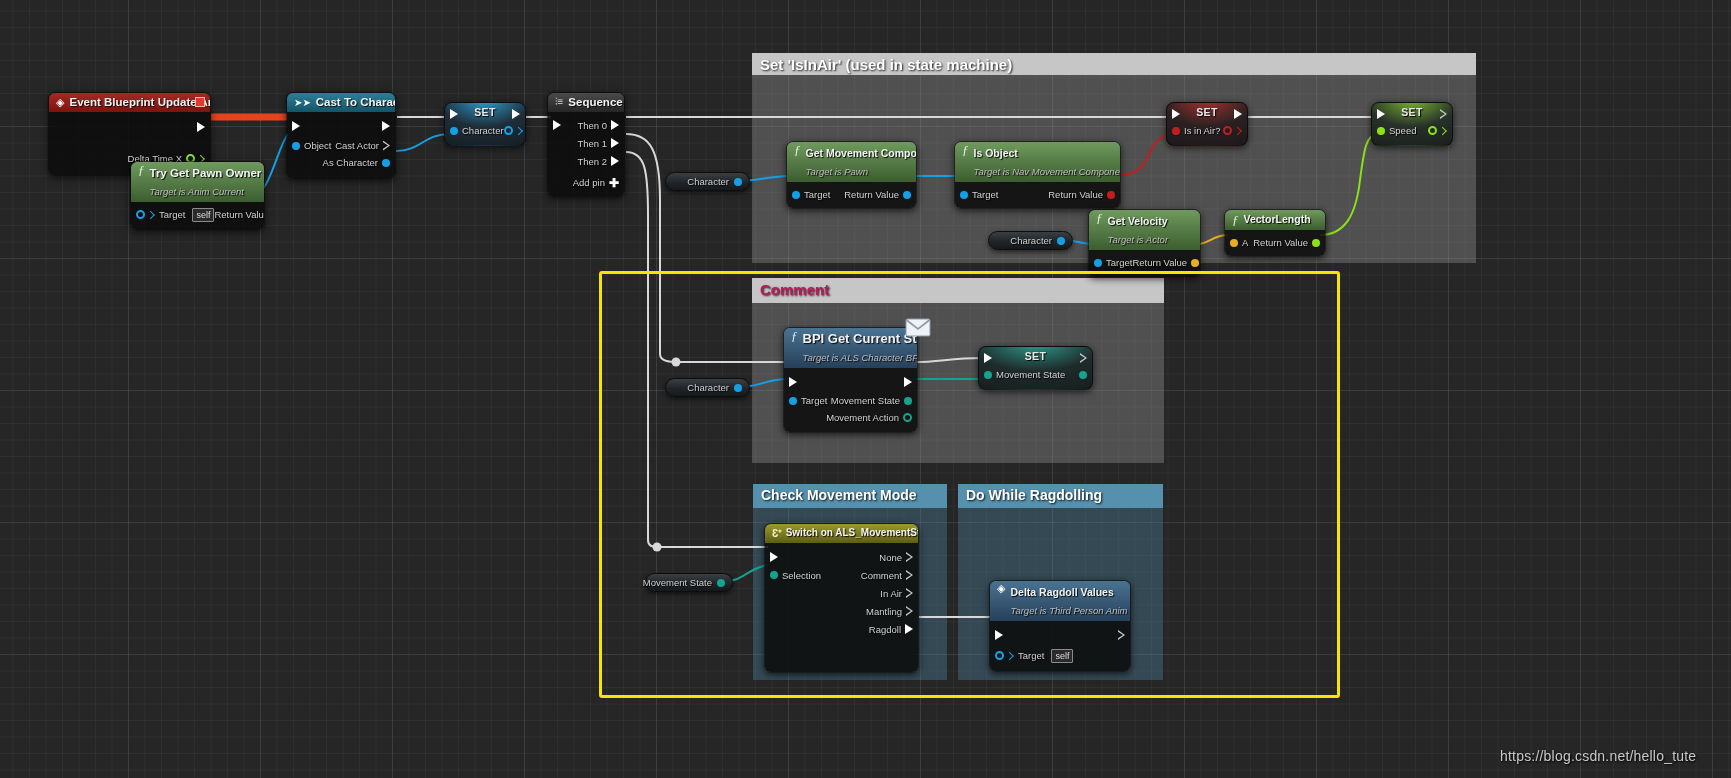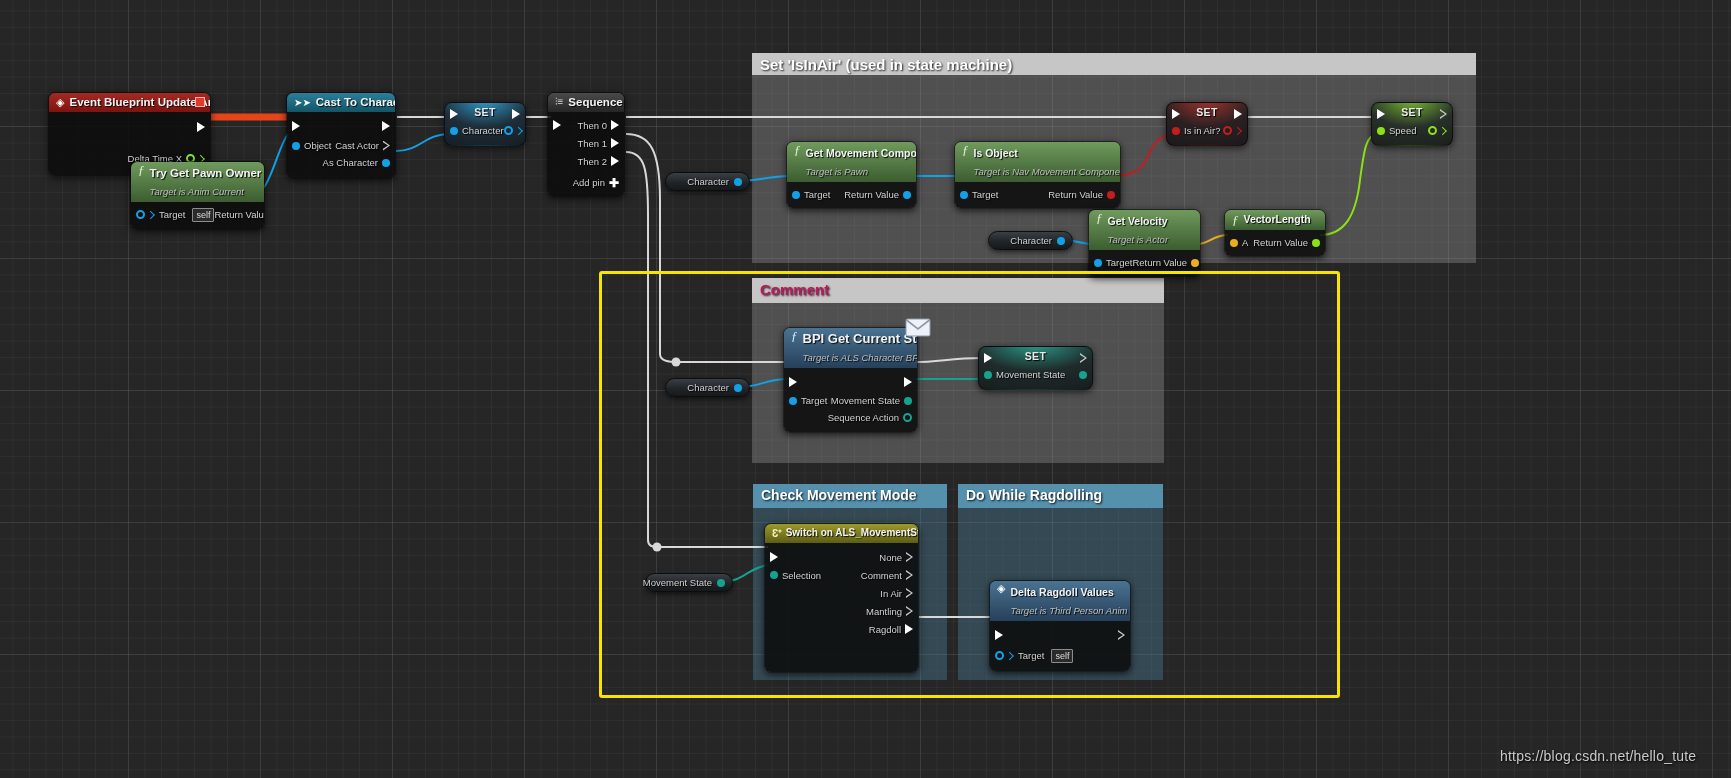--- a/index.html
+++ b/index.html
@@ -484,21 +484,21 @@
           <i class="dot" style="background:#14a0e6;"></i>
           <span class="plabel">Target</span>
         </span>
         <span class="pin-out">
           <span class="plabel">Movement State</span>
           <i class="dot" style="background:#15a38f;"></i>
         </span>
       </div>
       <div class="row">
         <span class="pin-out">
-          <span class="plabel">Sequence Action</span>
+          <span class="plabel">Movement Action</span>
           <i class="dot hollow" style="color:#15a38f;"></i>
         </span>
       </div>
     </div>
   </div>
 
   <svg class="env-icon" style="left:905px; top:318px;" viewBox="0 0 26 19">
     <rect x="1" y="1" width="24" height="17" rx="1.5" fill="#eef2f7" stroke="#8d99a8"></rect>
     <path d="M1.5 2 L13 11 L24.5 2" fill="none" stroke="#8d99a8" stroke-width="1.6"></path>
   </svg>

